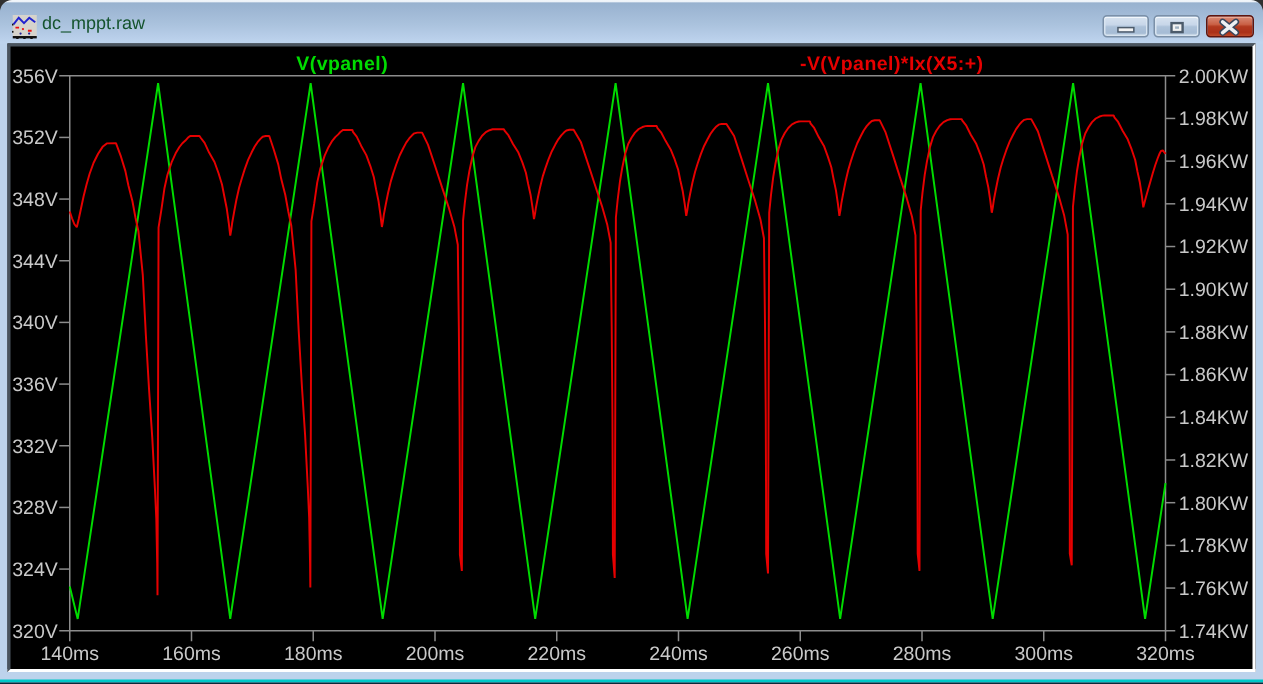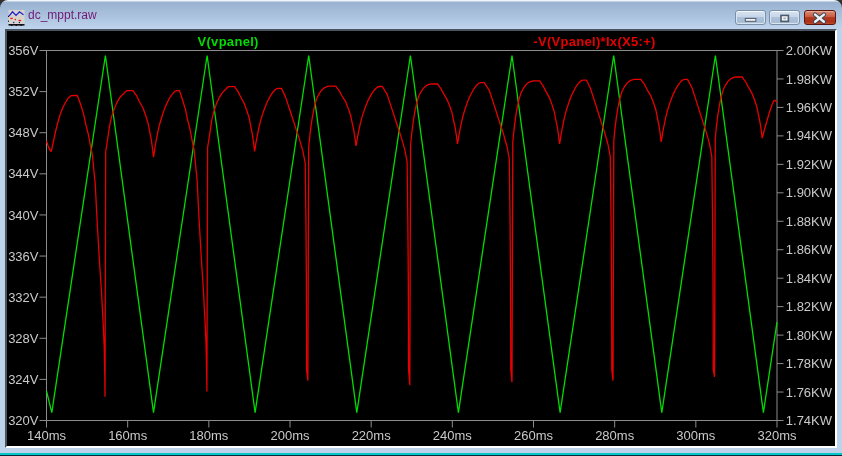--- a/index.html
+++ b/index.html
@@ -1,18 +1,18 @@
 <!DOCTYPE html>
 <html><head><meta charset="utf-8"><style>
 *{margin:0;padding:0;box-sizing:border-box}
 html,body{width:842px;height:456px;overflow:hidden;background:#bdd3ec;font-family:"Liberation Sans",sans-serif}
 #win{position:relative;width:842px;height:456px}
 #titlebar{position:absolute;left:0;top:0;width:842px;height:29px;
  background:linear-gradient(180deg,#f2f6fa 0px,#eef3f9 1px,#98b2cf 2px,#9db6d3 20%,#aac2dd 55%,#b8cee9 85%,#bfd5ee 100%);}
-#title{position:absolute;left:28px;top:8px;font-size:12px;color:#701a75;letter-spacing:0}
+#title{position:absolute;left:28px;top:8px;font-size:12px;color:#14532d;letter-spacing:0}
 #frame-bottom{position:absolute;left:0;top:448px;width:842px;height:5.4px;background:#bdd3ec}
 #teal{position:absolute;left:0;top:453.4px;width:842px;height:1.6px;background:#00c8c8}
 #dark{position:absolute;left:0;top:455px;width:842px;height:1px;background:#0a2a3a}
 #client{position:absolute;left:5.2px;top:29px;width:832.2px;height:419.1px;background:#000;
  border-top:2px solid #4a545e;border-left:2px solid #4a545e;
  border-right:2px solid #fff;border-bottom:2.2px solid #fff}
 .btn{position:absolute;top:9.7px;height:15.8px;border-radius:3px}
 #bmin,#bmax{border:1px solid #7b90a8;background:linear-gradient(180deg,#d8e3f0 0%,#c6d6e9 45%,#aec3da 50%,#a6bcd5 82%,#b7cadd 100%);box-shadow:inset 0 1px 0 #f2f7fc,inset 0 0 0 1px #d8e4f0}
 #bmin{left:735.4px;width:30.8px}
 #bmax{left:769px;width:30.8px}

